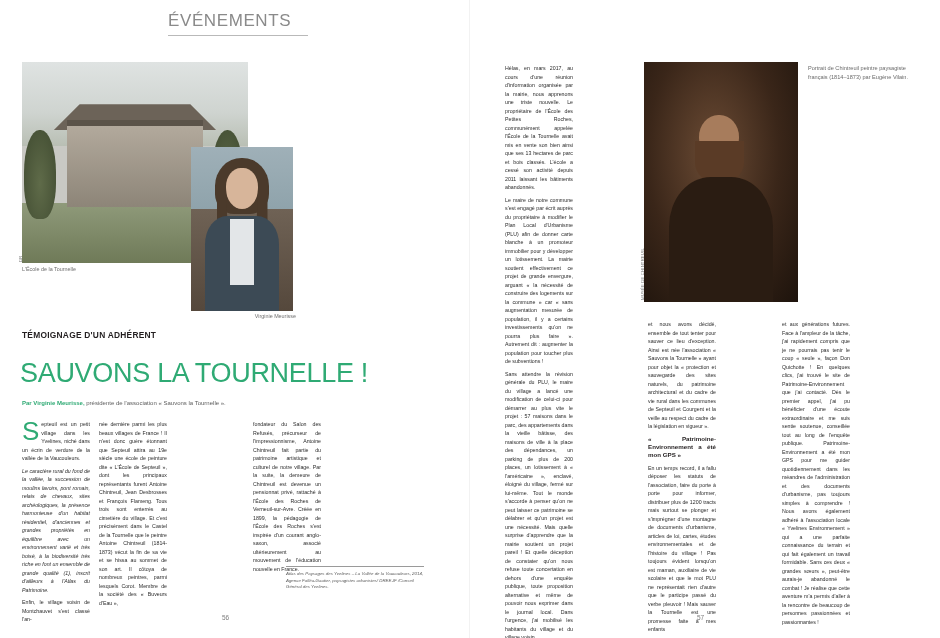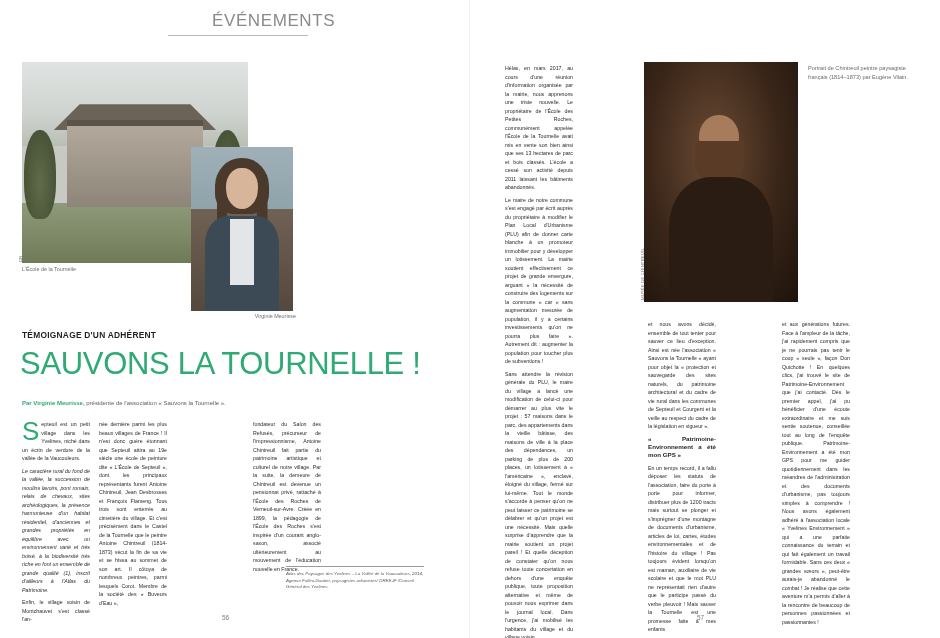--- a/index.html
+++ b/index.html
@@ -14,21 +14,21 @@
 
   
   .page{position:absolute;top:0;height:638px;background:#fff;}
   .page-left{left:0;width:470px;}
   .page-right{left:470px;width:470px;}
 
   
   .masthead{position:absolute;left:168px;top:12px;width:140px;}
   .masthead .title{
     font-size:17px;letter-spacing:.6px;color:#8a8a8a;
-    font-weight:400;line-height:1;white-space:nowrap;margin-left:44px;
+    font-weight:400;line-height:1;white-space:nowrap;
   }
   .masthead .rule{margin-top:6px;border-bottom:1px solid #b9b9b9;width:140px;}
 
   
   .photo{position:absolute;overflow:hidden;background:#c9c9c4;}
   .photo .sky{position:absolute;left:0;top:0;right:0;height:42%;
      background:linear-gradient(#dfe3e2,#cfd4d0 60%,#b9bfb4);}
   .photo .ground{position:absolute;left:0;bottom:0;right:0;height:30%;
      background:linear-gradient(#8f9a7a,#6f7a58);}
   .photo .house{position:absolute;left:20%;bottom:28%;width:60%;height:40%;
@@ -73,21 +73,21 @@
   #credit-chintreuil{left:640px;top:300px;}
 
   .caption{position:absolute;font-size:5.4px;color:#6f6f6f;line-height:1.45;}
   #cap-tournelle{left:22px;top:266px;width:200px;}
   #cap-virginie{left:186px;top:313px;width:110px;text-align:right;}
   #cap-chintreuil{left:808px;top:64px;width:112px;line-height:1.6;font-size:5.6px;color:#6a6a6a;}
 
   
   .kicker{position:absolute;left:22px;top:330px;font-size:8.4px;font-weight:bold;
     letter-spacing:.25px;color:#231f20;}
-  .headline{position:absolute;left:20px;top:348px;font-size:31px;line-height:1;
+  .headline{position:absolute;left:20px;top:360px;font-size:27px;line-height:1;
     color:#2faa74;letter-spacing:-.3px;white-space:nowrap;font-weight:400;}
   .byline{position:absolute;left:22px;top:400px;font-size:6px;color:#5d5d5d;}
   .byline b{color:#2faa74;}
 
   
   .col{position:absolute;font-size:5.25px;line-height:1.62;text-align:justify;
        color:#2b2b2b;}
   .col p{margin:0 0 4px 0;}
   .col p.it{font-style:italic;}
   .col .lead{float:left;font-size:26px;line-height:20px;color:#2faa74;

